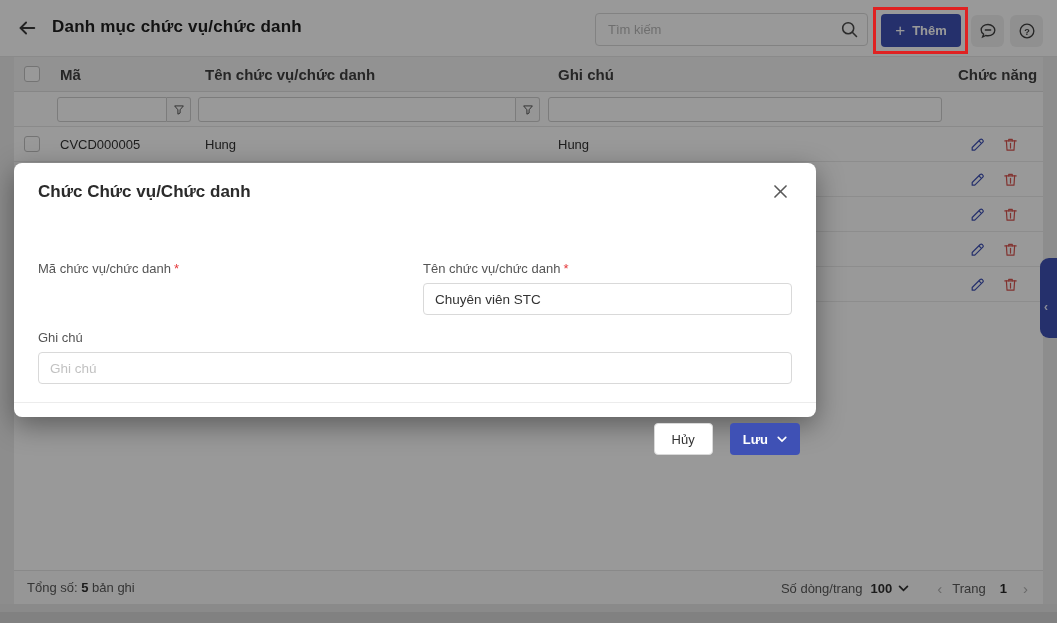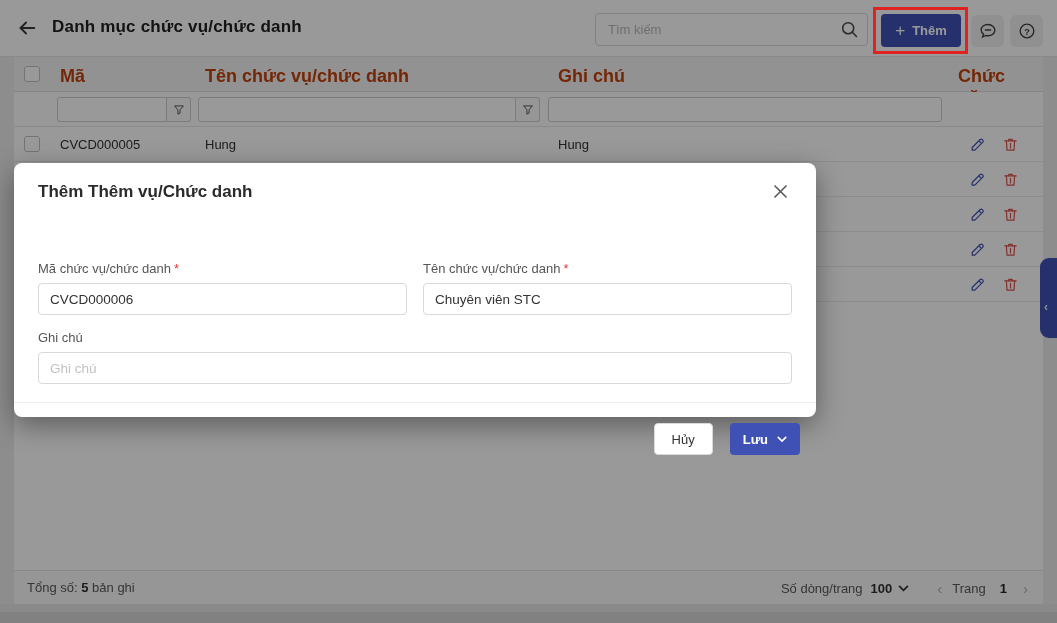--- a/index.html
+++ b/index.html
@@ -15,21 +15,21 @@
   .search-wrap input { width:100%; height:100%; border:1px solid #d9d9d9; border-radius:4px; padding:0 36px 0 12px; font-size:13px; color:#333; background:#fff; font-family:inherit; }
   .search-wrap input::placeholder { color:#b8b8b8; }
   .search-ic { position:absolute; right:8px; top:6px; }
   .add-btn { position:absolute; left:881px; top:14px; width:80px; height:33px; background:#3f51b5; color:#fff; border:none; border-radius:4px; font-size:13px; font-weight:600; display:flex; align-items:center; justify-content:center; gap:7px; cursor:pointer; font-family:inherit; }
   .add-btn .plus { font-size:17px; font-weight:400; line-height:1; }
   .icon-btn { position:absolute; top:15px; width:33px; height:32px; background:#f1f1f1; border:none; border-radius:6px; display:flex; align-items:center; justify-content:center; cursor:pointer; }
   .fb-btn { left:971px; } .help-btn { left:1010px; }
 
   
   .panel { position:absolute; left:14px; top:57px; width:1029px; height:547px; background:#ffffff; z-index:1; }
-  .thead { position:absolute; top:0; left:0; right:0; height:35px; background:#f4f4f4; border-bottom:1px solid #e0e0e0; font-size:18px; font-weight:700; color:#c2410c; }
+  .thead { position:absolute; top:0; left:0; right:0; height:35px; background:#f4f4f4; border-bottom:1px solid #e0e0e0; font-size:15px; font-weight:700; color:#404040; }
   .thead span { position:absolute; top:9px; }
   .h-ma{left:46px;} .h-ten{left:191px;} .h-ghichu{left:544px;} .h-cn{left:944px;}
   .hd-check { position:absolute; left:10px; top:9px; }
   .checkbox { display:inline-block; width:16px; height:16px; border:1.5px solid #c2c2c2; border-radius:3px; background:#fff; cursor:pointer; }
   .col-line { position:absolute; top:0; width:1px; height:245px; background:#e7e7e7; }
   .cl1{left:33px;} .cl2{left:179px;} .cl3{left:529px;} .cl4{left:931px;}
 
   .tfilter { position:absolute; top:35px; left:0; right:0; height:35px; background:#fdfdfd; border-bottom:1px solid #e7e7e7; }
   .fgroup { position:absolute; top:5px; height:25px; display:flex; }
   .fg-ma { left:43px; width:134px; } .fg-ten { left:184px; width:342px; } .fg-ghichu { left:534px; width:394px; }
@@ -270,33 +270,32 @@
   <div class="below-strip2"></div>
 
   <button class="side-tab">
     <span class="ch">‹</span>
   </button>
 
   <div class="overlay"></div>
 
   <div class="modal">
     <div class="m-head">
-      <div class="m-title">Thêm Thêm vụ/Chức danh</div>
+      <div class="m-title">Chức Chức vụ/Chức danh</div>
       <button class="m-close">
         <svg width="19" height="19" viewBox="0 0 24 24" fill="none" stroke="#595959" stroke-width="2" stroke-linecap="round">
             <line x1="5" y1="5" x2="19" y2="19"></line>
             <line x1="19" y1="5" x2="5" y2="19"></line>
           </svg>
       </button>
     </div>
     <div class="m-body">
       <div class="frow">
         <div class="fcol">
           <div class="flabel"><span>Mã chức vụ/chức danh</span><span class="req">*</span></div>
-          <input class="finput" value="CVCD000006" style="">
         </div>
         <div class="fcol">
           <div class="flabel"><span>Tên chức vụ/chức danh</span><span class="req">*</span></div>
           <input class="finput" value="Chuyên viên STC" style="">
         </div>
       </div>
       <div class="mt">
         <div class="flabel">Ghi chú</div>
         <input class="finput" placeholder="Ghi chú" style="">
       </div>

